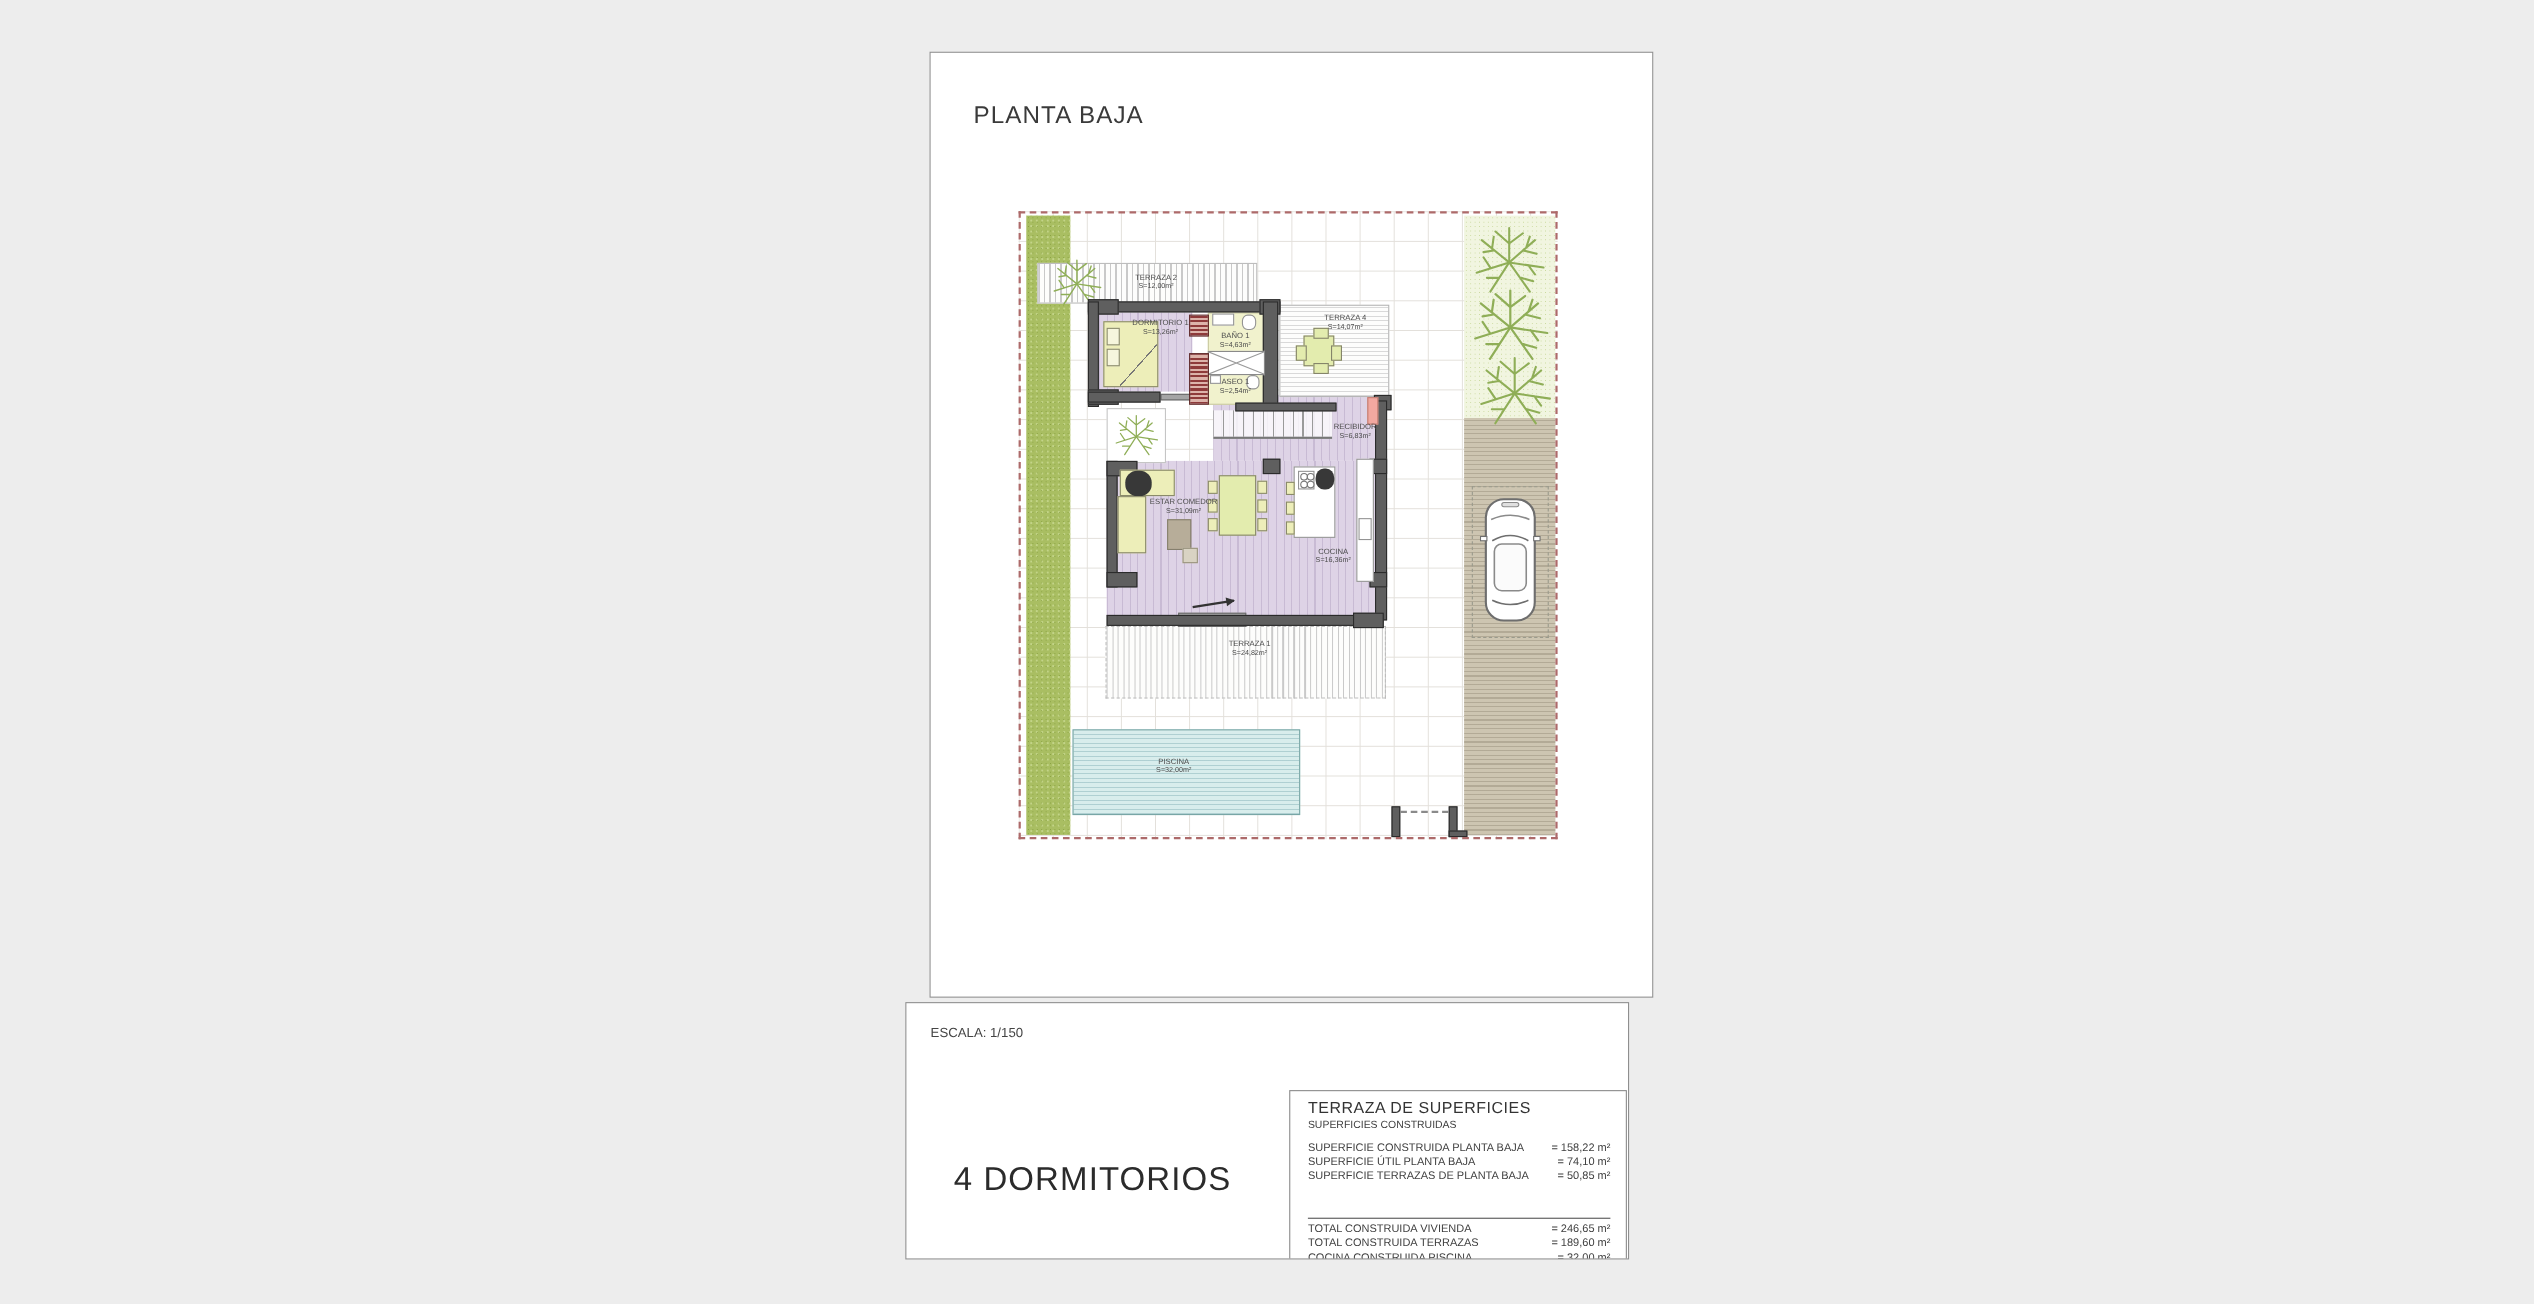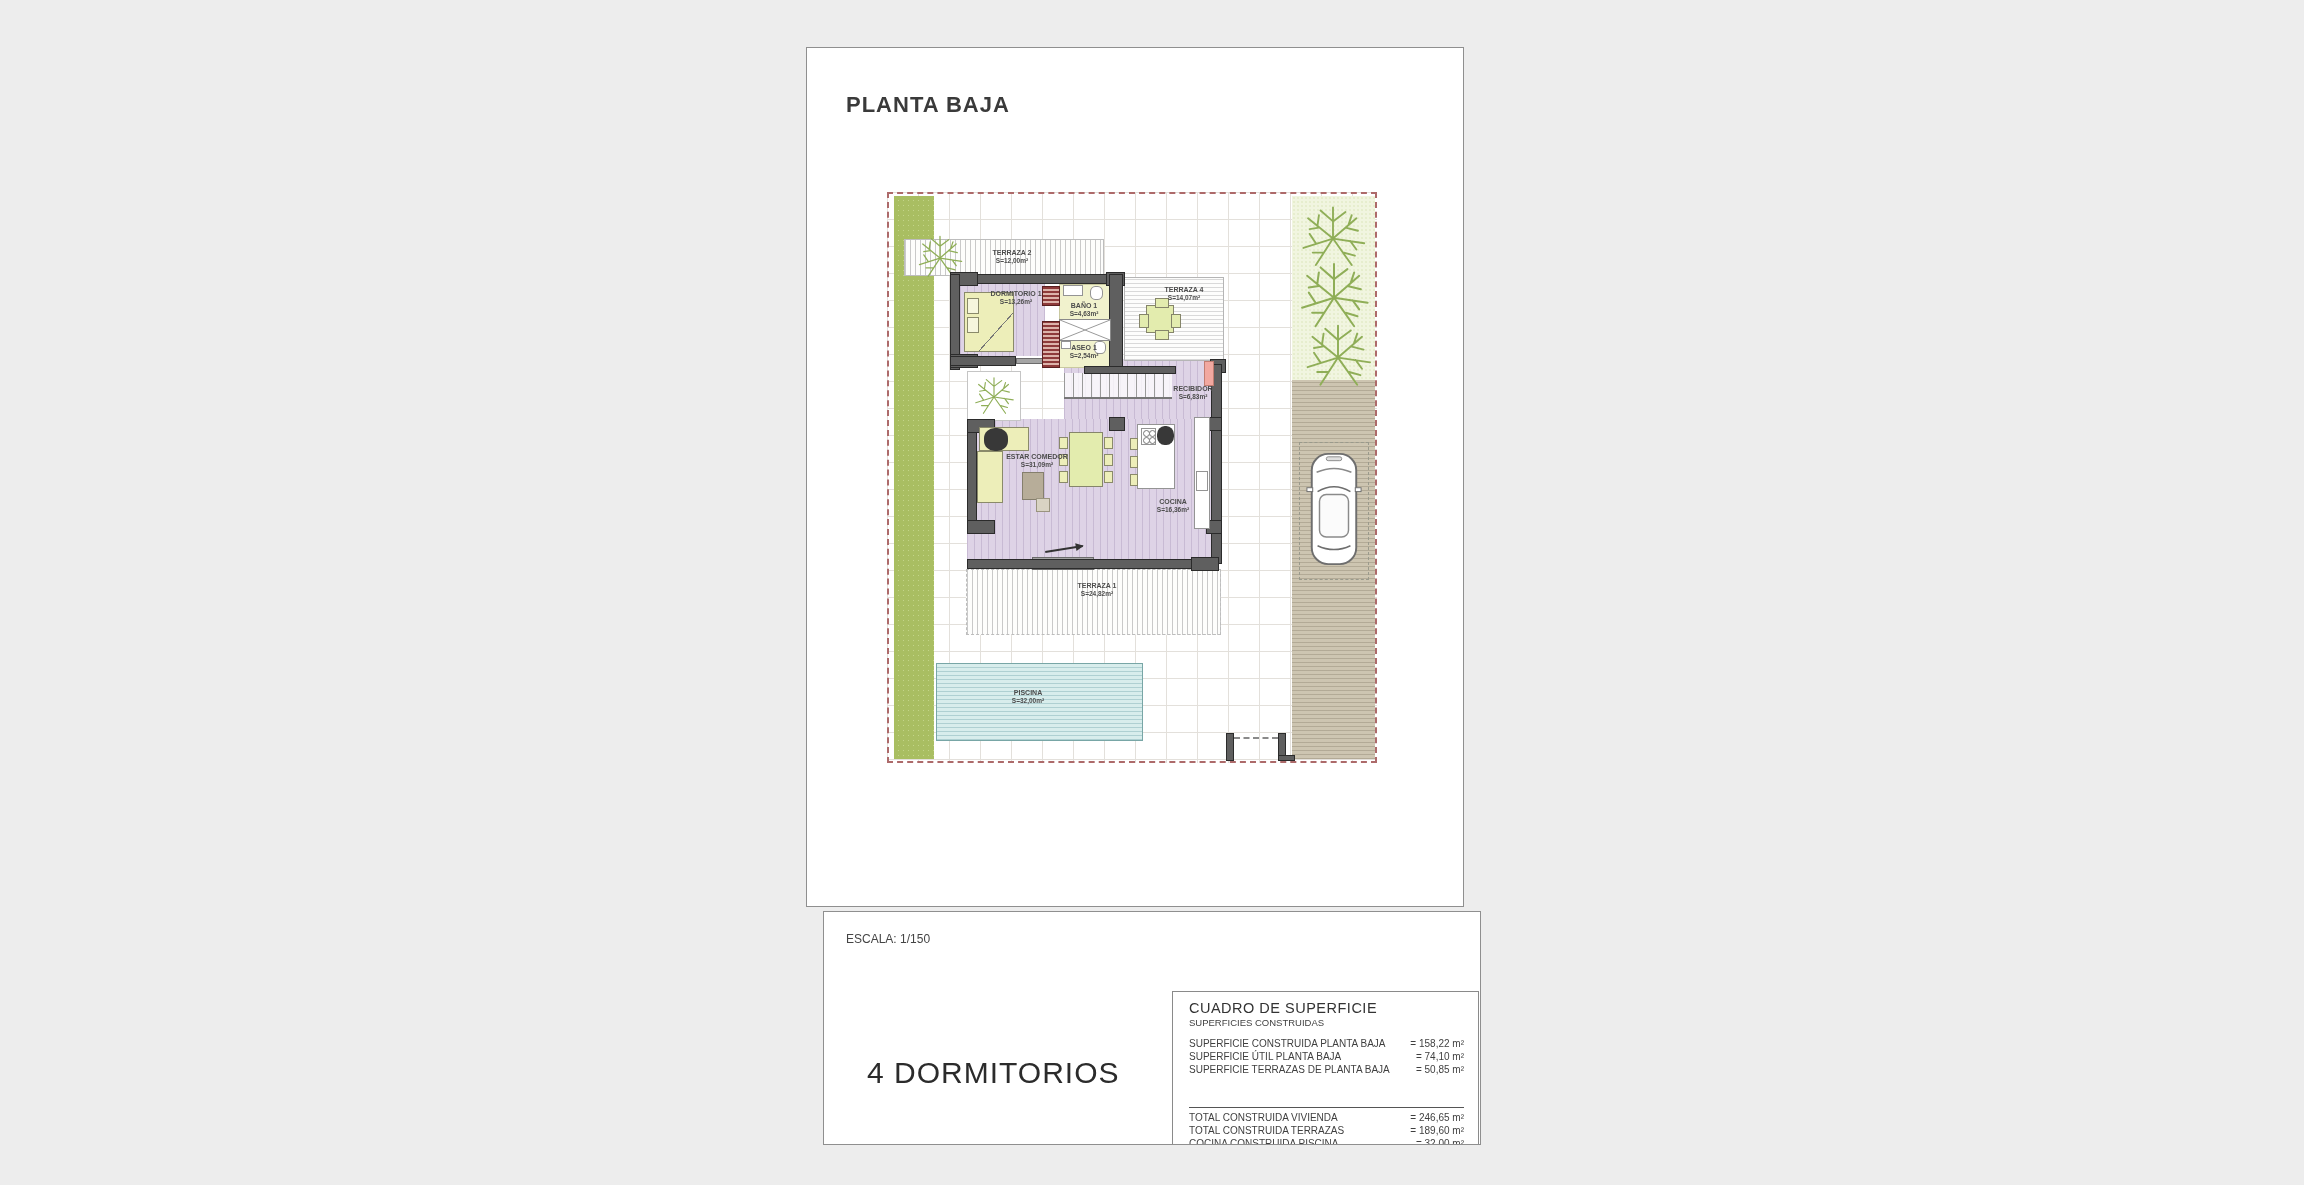--- a/index.html
+++ b/index.html
@@ -1,19 +1,19 @@
 <!DOCTYPE html>
 <html><head>
 <meta charset="utf-8">
 <style>
   html,body{margin:0;padding:0;}
   body{width:2304px;height:1185px;background:#ededed;position:relative;overflow:hidden;
        font-family:"Liberation Sans", sans-serif;}
   .sheet{position:absolute;background:#fff;border:1px solid #8f8f8f;}
-  #sheet-top{left:806px;top:47px;width:656px;height:858px;font-weight:bold;}
+  #sheet-top{left:845px;top:47px;width:656px;height:858px;}
   #sheet-bottom{left:823px;top:911px;width:656px;height:232px;overflow:hidden;}
   .plan-title{position:absolute;left:39px;top:44px;font-size:22px;letter-spacing:1px;color:#3a3a3a;}
   .escala{position:absolute;left:22px;top:20px;font-size:12px;color:#444;}
   .bedrooms{position:absolute;left:43px;top:144px;font-size:30px;letter-spacing:1px;color:#2b2b2b;}
   
   .surf-box{position:absolute;left:348px;top:79px;width:307px;height:166px;border:1px solid #8a8a8a;
             padding:8px 14px 0 16px;box-sizing:border-box;color:#3f3f3f;}
   .surf-title{font-size:14.5px;letter-spacing:.5px;color:#333;}
   .surf-sub{font-size:9.5px;margin-top:1px;}
   .surf-rows{margin-top:9px;}
@@ -249,21 +249,21 @@
 
     <div class="boundary"></div>
   </div>
 </div>
 
 <div class="sheet" id="sheet-bottom">
   <div class="escala">ESCALA: 1/150</div>
   <div class="bedrooms">4 DORMITORIOS</div>
 
   <div class="surf-box">
-    <div class="surf-title">CUADRO DE SUPERFICIE</div>
+    <div class="surf-title">TERRAZA DE SUPERFICIES</div>
     <div class="surf-sub">SUPERFICIES CONSTRUIDAS</div>
     <div class="surf-rows">
       <div class="srow">
         <span>SUPERFICIE CONSTRUIDA PLANTA BAJA</span>
           <span>= 158,22 m²</span>
         </div>
       <div class="srow">
         <span>SUPERFICIE ÚTIL PLANTA BAJA</span>
           <span>= 74,10 m²</span>
         </div>

